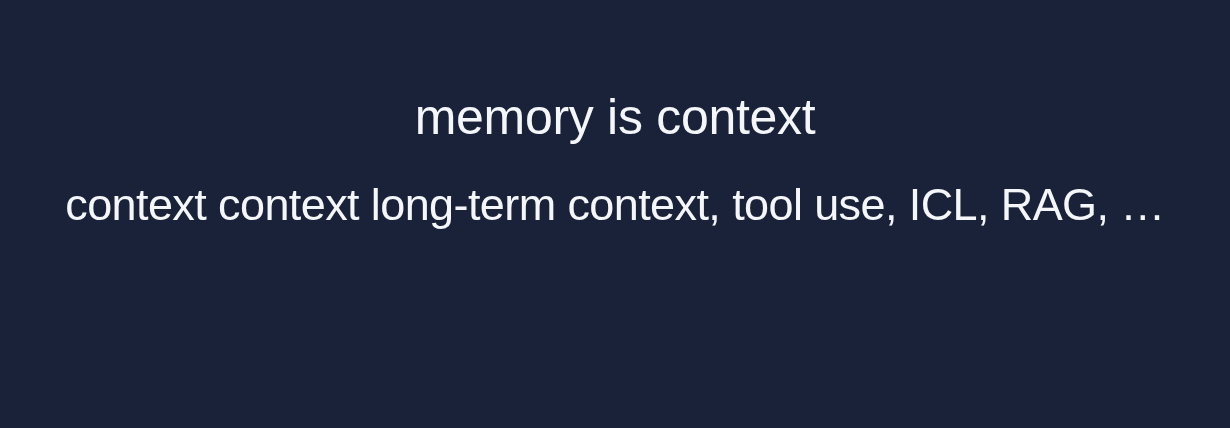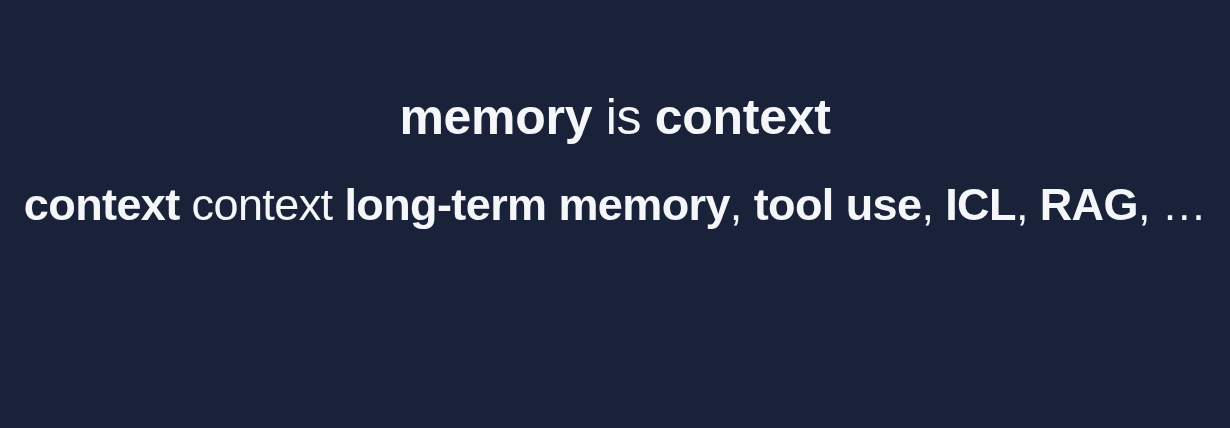--- a/index.html
+++ b/index.html
@@ -44,35 +44,35 @@
     font-weight: 300;
     letter-spacing: -0.3px;
     margin-bottom: 40px;
   }
   .detailline {
     font-size: 45px;
     font-weight: 300;
     letter-spacing: -0.6px;
   }
   .em {
-    font-weight: 700;
+    font-weight: 400;
     margin-top: 33px;
   }
   .lt {
     font-weight: 300;
     margin-top: 28px;
   }
 </style>
 </head>
 <body>
 
 <div class="slide">
 
 
   <div class="line subline">
     <span class="em">memory</span><span class="lt"> is </span><span class="em">context</span>
   </div>
 
   <div class="line detailline">
-    <span class="em">context</span><span class="lt"> context </span><span class="em">long-term memory</span><span class="lt">, </span><span class="em">tool use</span><span class="lt">, </span><span class="em">ICL</span><span class="lt">, </span><span class="em">RAG</span><span class="lt">, </span><span class="lt">…</span>
+    <span class="em">context</span><span class="lt"> context </span><span class="em">long-term context</span><span class="lt">, </span><span class="em">tool use</span><span class="lt">, </span><span class="em">ICL</span><span class="lt">, </span><span class="em">RAG</span><span class="lt">, </span><span class="lt">…</span>
   </div>
 
 </div>
 
 </body></html>

